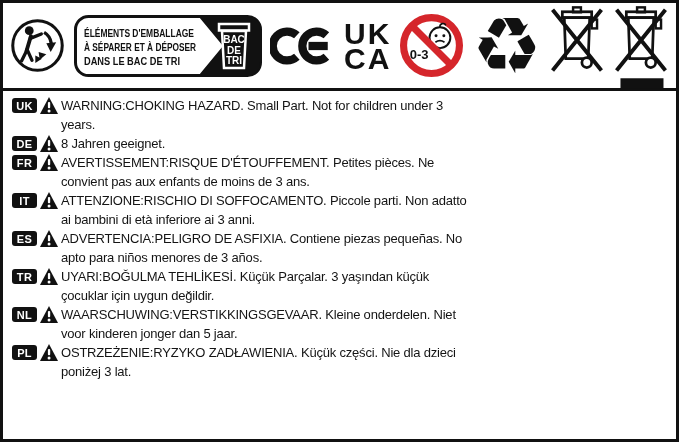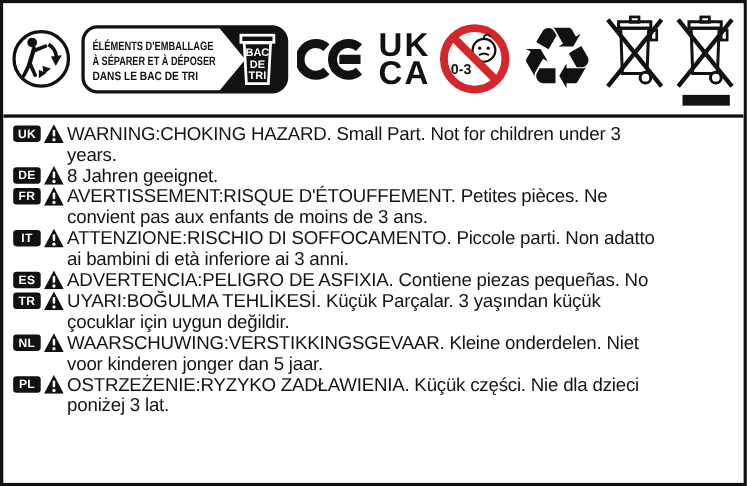--- a/index.html
+++ b/index.html
@@ -3,38 +3,38 @@
 <meta charset="utf-8">
 <style>
   html,body{margin:0;padding:0;background:#fff;}
   .page{
     width:679px;height:442px;box-sizing:border-box;
     border:3px solid #111;background:#fff;overflow:hidden;
     font-family:"Liberation Sans",sans-serif;color:#141414;
   }
   
   .symbols{
-    height:104px;box-sizing:border-box;border-bottom:3px solid #111;
+    height:88px;box-sizing:border-box;border-bottom:3px solid #111;
     display:flex;align-items:center;justify-content:space-between;
     padding:12px 7px;background:#fff;
   }
   .sym{display:inline-flex;align-items:center;justify-content:center;}
   .ukca{
     display:flex;flex-direction:column;align-items:center;justify-content:center;
     font-weight:bold;font-size:30px;line-height:25px;letter-spacing:2px;color:#111;
   }
   .recycle{
     font-family:"DejaVu Sans",sans-serif;font-size:78px;line-height:78px;
     color:#111;display:inline-flex;align-items:center;justify-content:center;
     height:90px;
   }
   
   .warnings{padding:5px 8px 0 9px;}
   .row{position:relative;padding-left:49px;}
-  .ln{display:block;white-space:nowrap;font-size:17px;line-height:19px;letter-spacing:-0.2px;}
+  .ln{display:block;white-space:nowrap;font-size:13px;line-height:19px;letter-spacing:-0.2px;}
   .badge{
     position:absolute;left:0;top:2px;width:25px;height:15px;background:#111;
     color:#fff;border-radius:3px;font-size:11px;font-weight:bold;
     display:flex;align-items:center;justify-content:center;letter-spacing:0.3px;
   }
   .tri{position:absolute;left:28px;top:1px;line-height:0;}
 </style>
 </head>
 <body>
 
@@ -174,20 +174,21 @@
     </div>
 
     <div class="row">
       <span class="badge">ES</span>
       <span class="tri"><svg width="18" height="17" viewBox="0 0 18 17">
             <polygon points="9,0 18,17 0,17" fill="#111"></polygon>
             <rect x="7.9" y="5" width="2.3" height="6.2" rx="1" fill="#fff"></rect>
             <circle cx="9.05" cy="14" r="1.5" fill="#fff"></circle>
           </svg></span>
       <span class="ln">ADVERTENCIA:PELIGRO DE ASFIXIA. Contiene piezas pequeñas. No</span>
+      <span class="ln">apto para niños menores de 3 años.</span>
     </div>
 
     <div class="row">
       <span class="badge">TR</span>
       <span class="tri"><svg width="18" height="17" viewBox="0 0 18 17">
             <polygon points="9,0 18,17 0,17" fill="#111"></polygon>
             <rect x="7.9" y="5" width="2.3" height="6.2" rx="1" fill="#fff"></rect>
             <circle cx="9.05" cy="14" r="1.5" fill="#fff"></circle>
           </svg></span>
       <span class="ln">UYARI:BOĞULMA TEHLİKESİ. Küçük Parçalar. 3 yaşından küçük</span>

